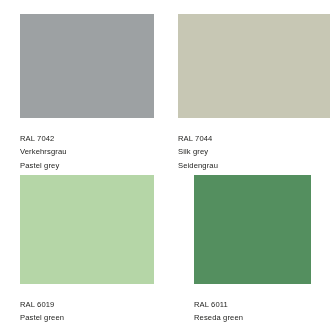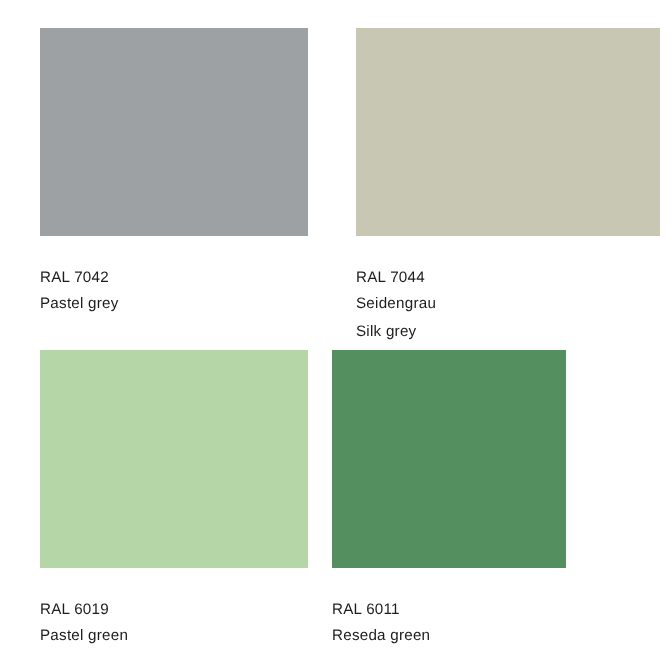--- a/index.html
+++ b/index.html
@@ -48,43 +48,44 @@
   #cell-0 .caption { top: 118px; }
 
   #cell-1 { left: 178px; top: 14px;  width: 152px; height: 160px; }
   #cell-1 .chip    { width: 152px; height: 104px; }
   #cell-1 .caption { top: 118px; }
 
   #cell-2 { left: 20px;  top: 175px; width: 134px; height: 188px; }
   #cell-2 .chip    { width: 134px; height: 109px; }
   #cell-2 .caption { top: 123px; }
 
-  #cell-3 { left: 166px; top: 175px; width: 117px; height: 160px; }
+  #cell-3 { left: 194px; top: 175px; width: 117px; height: 160px; }
   #cell-3 .chip    { width: 117px; height: 109px; }
   #cell-3 .caption { top: 123px; }
 </style>
 </head>
 <body style="background: rgb(255, 255, 255);">
 
 <div class="sheet">
 
   <div class="swatch-cell" id="cell-0">
     <div class="chip" style="background: rgb(157, 161, 163);"></div>
     <div class="caption">
       <span class="line">RAL 7042</span>
+      <span class="line">Verkehrsgrau</span>
       <span class="line">Pastel grey</span>
     </div>
   </div>
 
   <div class="swatch-cell" id="cell-1">
     <div class="chip" style="background: rgb(199, 199, 180);"></div>
     <div class="caption">
       <span class="line">RAL 7044</span>
+      <span class="line">Silk grey</span>
       <span class="line">Seidengrau</span>
-      <span class="line">Silk grey</span>
     </div>
   </div>
 
   <div class="swatch-cell" id="cell-2">
     <div class="chip" style="background: rgb(181, 214, 167);"></div>
     <div class="caption">
       <span class="line">RAL 6019</span>
       <span class="line">Pastel green</span>
     </div>
   </div>

